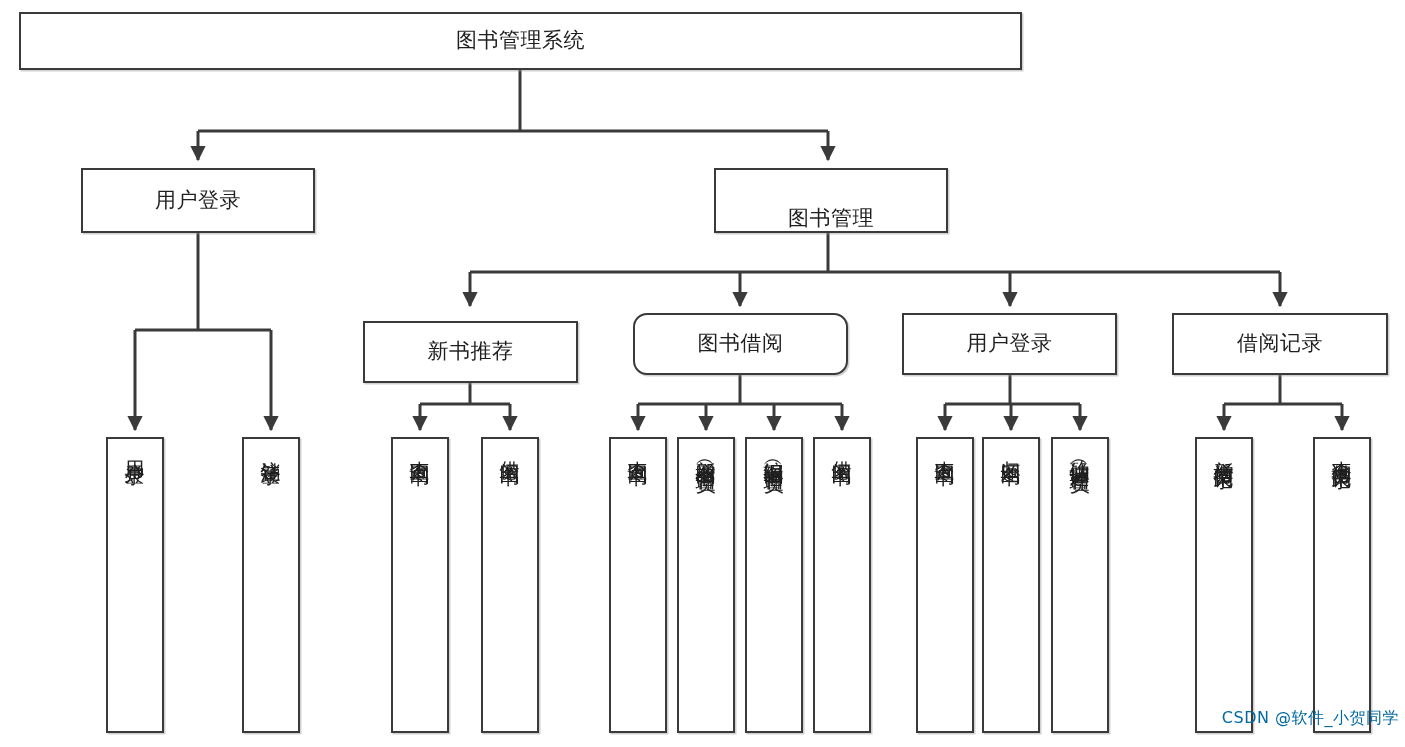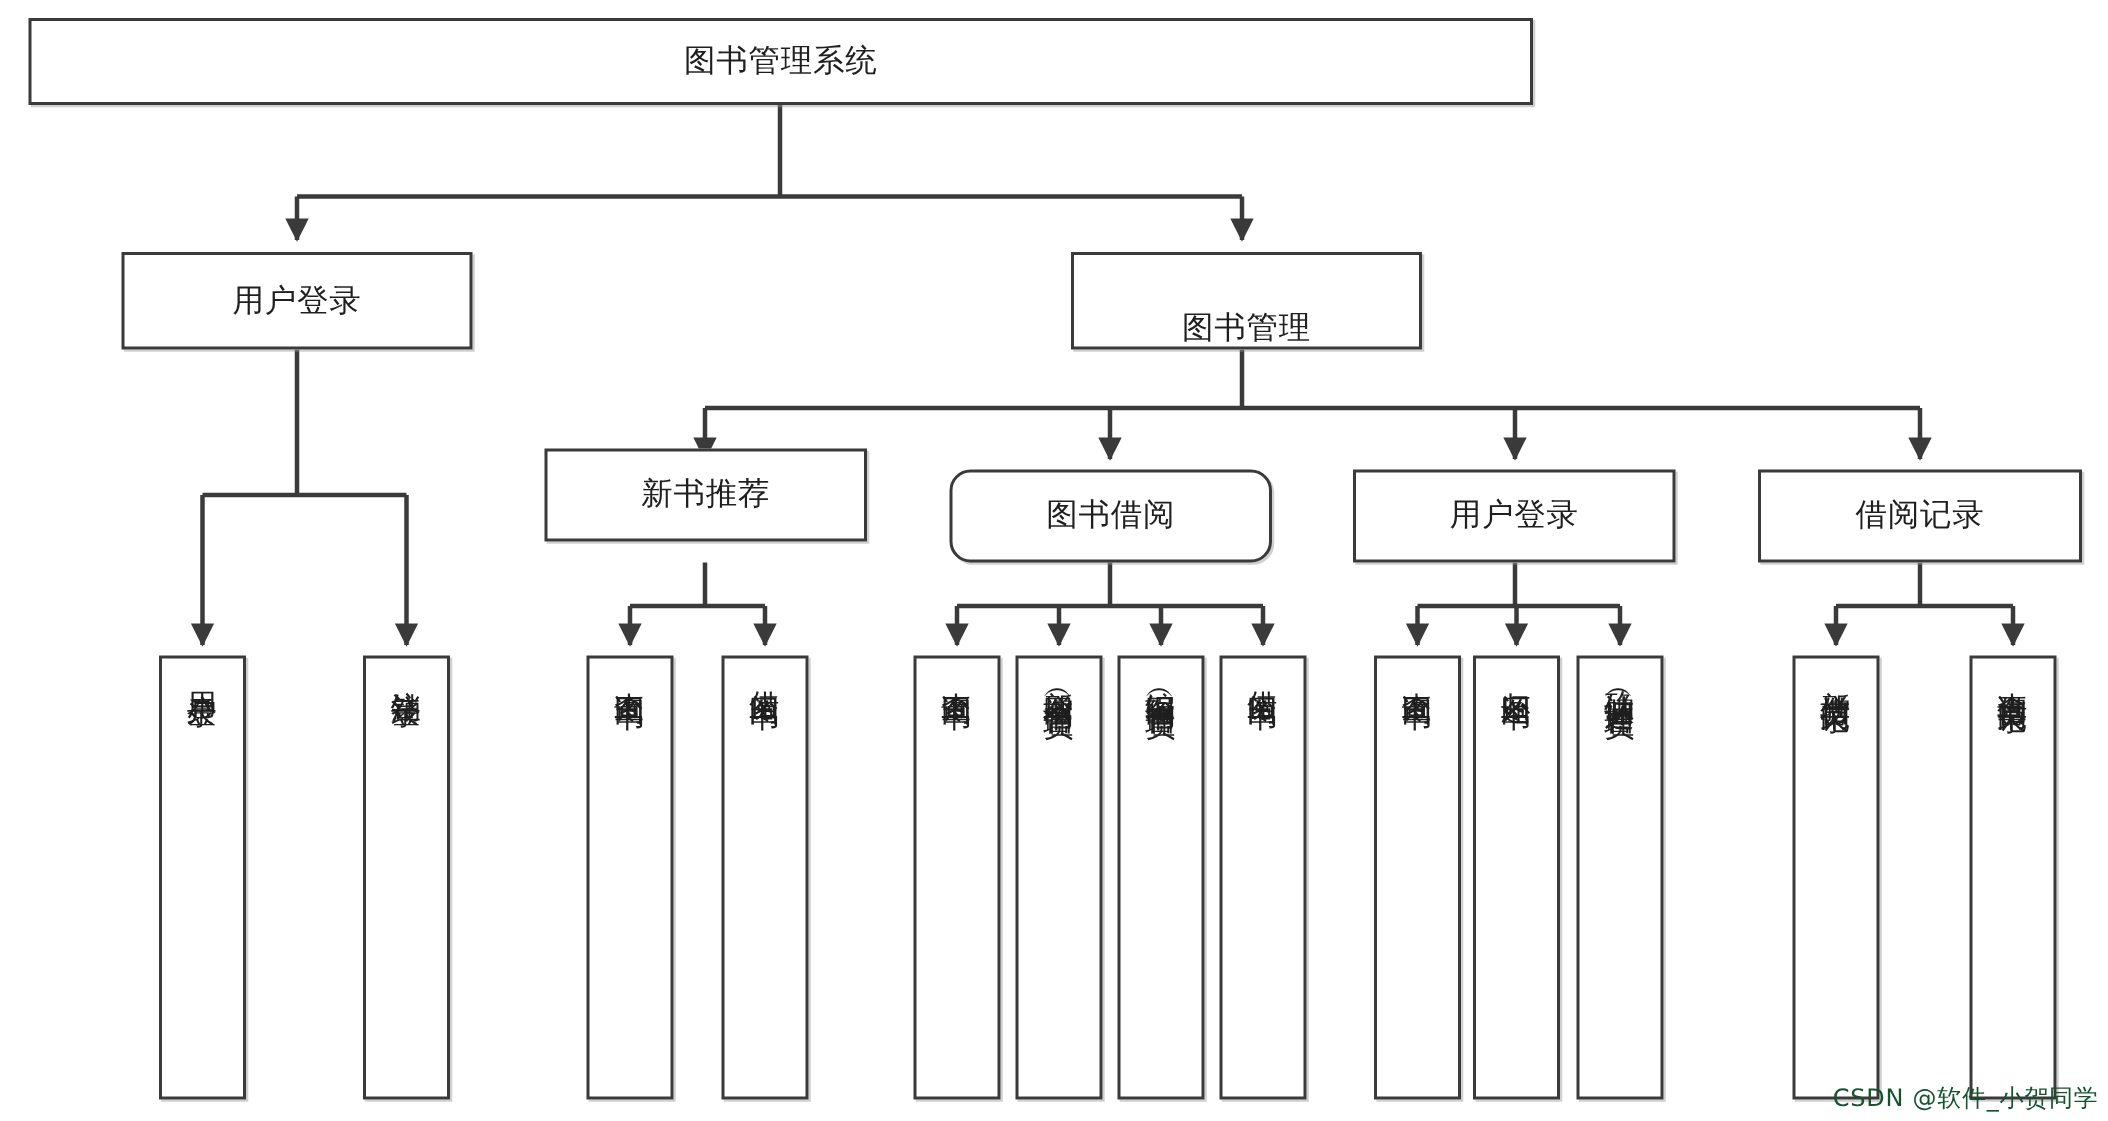--- a/index.html
+++ b/index.html
@@ -56,23 +56,23 @@
     text-orientation: upright;
     font-size: 20px;
     letter-spacing: 2px;
     line-height: 1.0;
     white-space: nowrap;
     margin: 0 auto;
   }
   #watermark {
     position: absolute;
     right: 6px;
-    bottom: 4px;
+    bottom: 18px;
     font-size: 16px;
-    color: #14532d;
+    color: #0369a1;
     letter-spacing: 0.5px;
     white-space: nowrap;
     pointer-events: none;
   }
 </style>
 </head>
 <body>
 
 <div id="diagram-canvas">
 
@@ -130,21 +130,21 @@
     <span class="node-label">图书管理系统</span>
   </div>
 
   <div class="node horizontal" style="left:81px; top:168px; width:234px; height:65px;">
     <span class="node-label">用户登录</span>
   </div>
   <div class="node horizontal" style="left:714px; top:168px; width:234px; height:65px;align-items:flex-end;">
     <span class="node-label">图书管理</span>
   </div>
 
-  <div class="node horizontal" style="left:363px; top:299px; width:215px; height:62px;">
+  <div class="node horizontal" style="left:363px; top:321px; width:215px; height:62px;">
     <span class="node-label">新书推荐</span>
   </div>
   <div class="node horizontal" style="left:633px; top:313px; width:215px; height:62px;border-radius:14px;">
     <span class="node-label">图书借阅</span>
   </div>
   <div class="node horizontal" style="left:902px; top:313px; width:215px; height:62px;">
     <span class="node-label">用户登录</span>
   </div>
   <div class="node horizontal" style="left:1172px; top:313px; width:216px; height:62px;">
     <span class="node-label">借阅记录</span>

